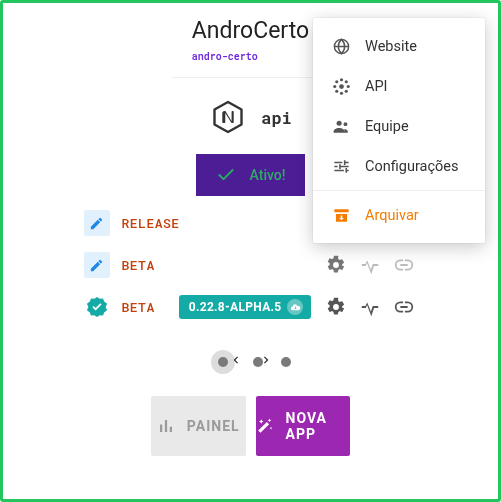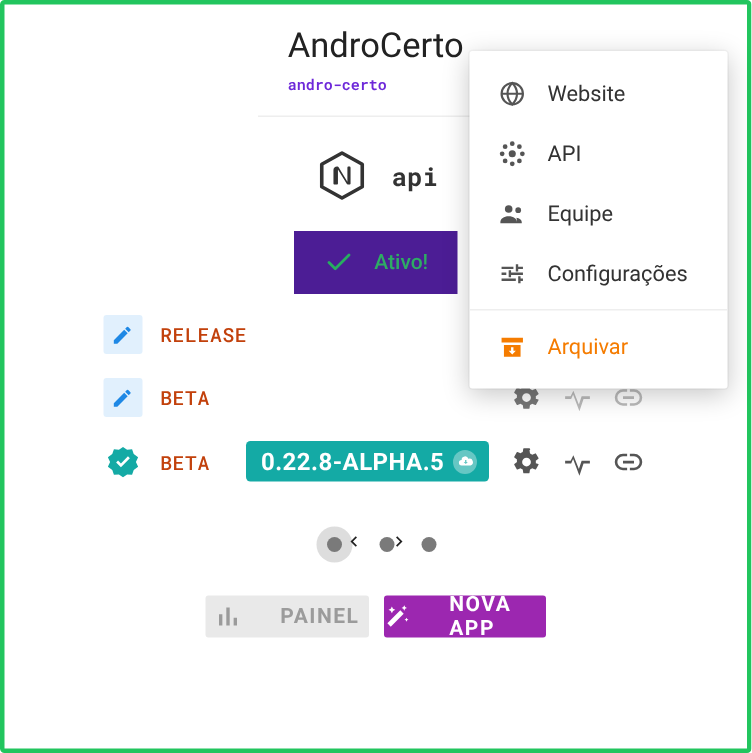--- a/index.html
+++ b/index.html
@@ -81,21 +81,21 @@
     font-size: 13px;
     font-weight: 500;
     color: #c2410c;
     letter-spacing: 0.5px;
     flex: 0 0 auto;
   }
   .env-spacer { flex: 1; }
   .version-chip {
     background: #14aaa5;
     color: #fff;
-    font-size: 16px;
+    font-size: 12px;
     font-weight: 700;
     letter-spacing: 0.3px;
     padding: 4px 8px 4px 10px;
     border-radius: 3px;
     display: flex; align-items: center; gap: 6px;
   }
   .cloud-dot {
     width: 16px; height: 16px; border-radius: 50%;
     background: rgba(255,255,255,0.35);
     display: flex; align-items: center; justify-content: center;
@@ -134,33 +134,33 @@
   .dot.active::after {
     content: ""; width: 10px; height: 10px; border-radius: 50%; background: #7a7a7a;
   }
   .footer {
     display: flex;
     padding: 10px 14px 14px;
     gap: 10px;
   }
   .btn {
     flex: 1;
-    height: 28px;
-    display: flex; align-items: center; justify-content: center; gap: 26px;
+    height: 60px;
+    display: flex; align-items: center; justify-content: center; gap: 12px;
     font-size: 14px; font-weight: 700; letter-spacing: 1px;
     border-radius: 2px;
     cursor: pointer;
   }
   .btn.secondary { background: #e9e9e9; color: #9b9b9b; }
   .btn.primary { background: #9c27b0; color: #fff; }
 
   
   .menu {
     position: absolute;
-    top: 34px; right: 16px;
+    top: 18px; right: 16px;
     width: 172px;
     background: #fff;
     border-radius: 2px;
     box-shadow: 0 4px 18px rgba(0,0,0,0.22), 0 0 0 1px rgba(0,0,0,0.03);
     padding: 8px 0;
     z-index: 10;
   }
   .menu-item {
     display: flex; align-items: center; gap: 14px;
     padding: 10px 18px;

